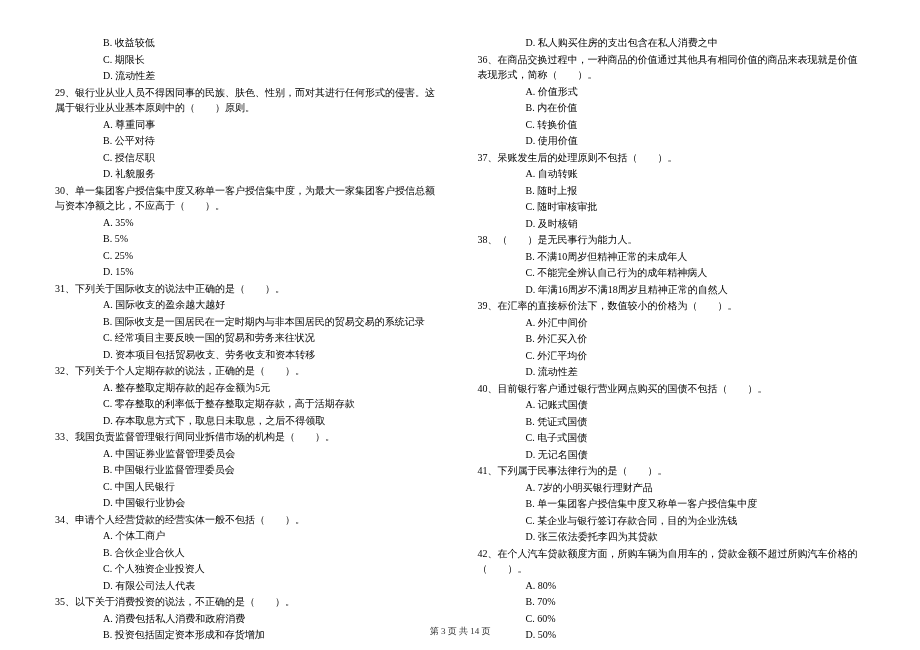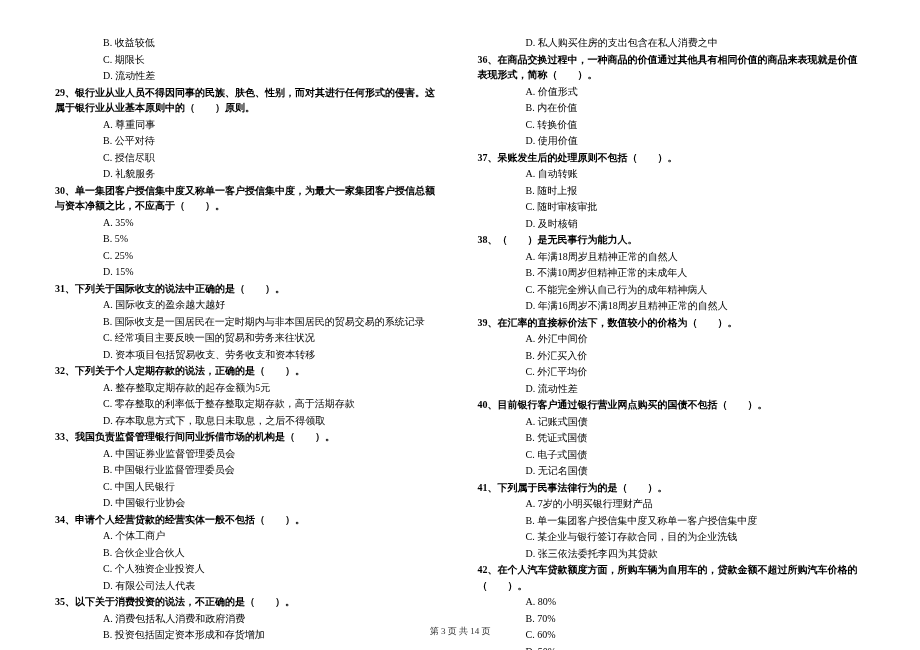--- a/index.html
+++ b/index.html
@@ -28,21 +28,20 @@
     }
     .item {
       display: block;
       margin-bottom: 1px;
     }
     .opt {
       padding-left: 48px;
     }
     .q {
       padding-left: 0;
-      font-weight: bold;
     }
     .footer {
       position: absolute;
       bottom: 12px;
       left: 0;
       right: 0;
       text-align: center;
       font-size: 9px;
       color: #333;
     }
@@ -96,21 +95,20 @@
     <span class="item opt">A. 价值形式</span>
     <span class="item opt">B. 内在价值</span>
     <span class="item opt">C. 转换价值</span>
     <span class="item opt">D. 使用价值</span>
     <span class="item q">37、呆账发生后的处理原则不包括（　　）。</span>
     <span class="item opt">A. 自动转账</span>
     <span class="item opt">B. 随时上报</span>
     <span class="item opt">C. 随时审核审批</span>
     <span class="item opt">D. 及时核销</span>
     <span class="item q">38、（　　）是无民事行为能力人。</span>
-    <span class="item opt">A. 年满18周岁且精神正常的自然人</span>
     <span class="item opt">B. 不满10周岁但精神正常的未成年人</span>
     <span class="item opt">C. 不能完全辨认自己行为的成年精神病人</span>
     <span class="item opt">D. 年满16周岁不满18周岁且精神正常的自然人</span>
     <span class="item q">39、在汇率的直接标价法下，数值较小的价格为（　　）。</span>
     <span class="item opt">A. 外汇中间价</span>
     <span class="item opt">B. 外汇买入价</span>
     <span class="item opt">C. 外汇平均价</span>
     <span class="item opt">D. 流动性差</span>
     <span class="item q">40、目前银行客户通过银行营业网点购买的国债不包括（　　）。</span>
     <span class="item opt">A. 记账式国债</span>

